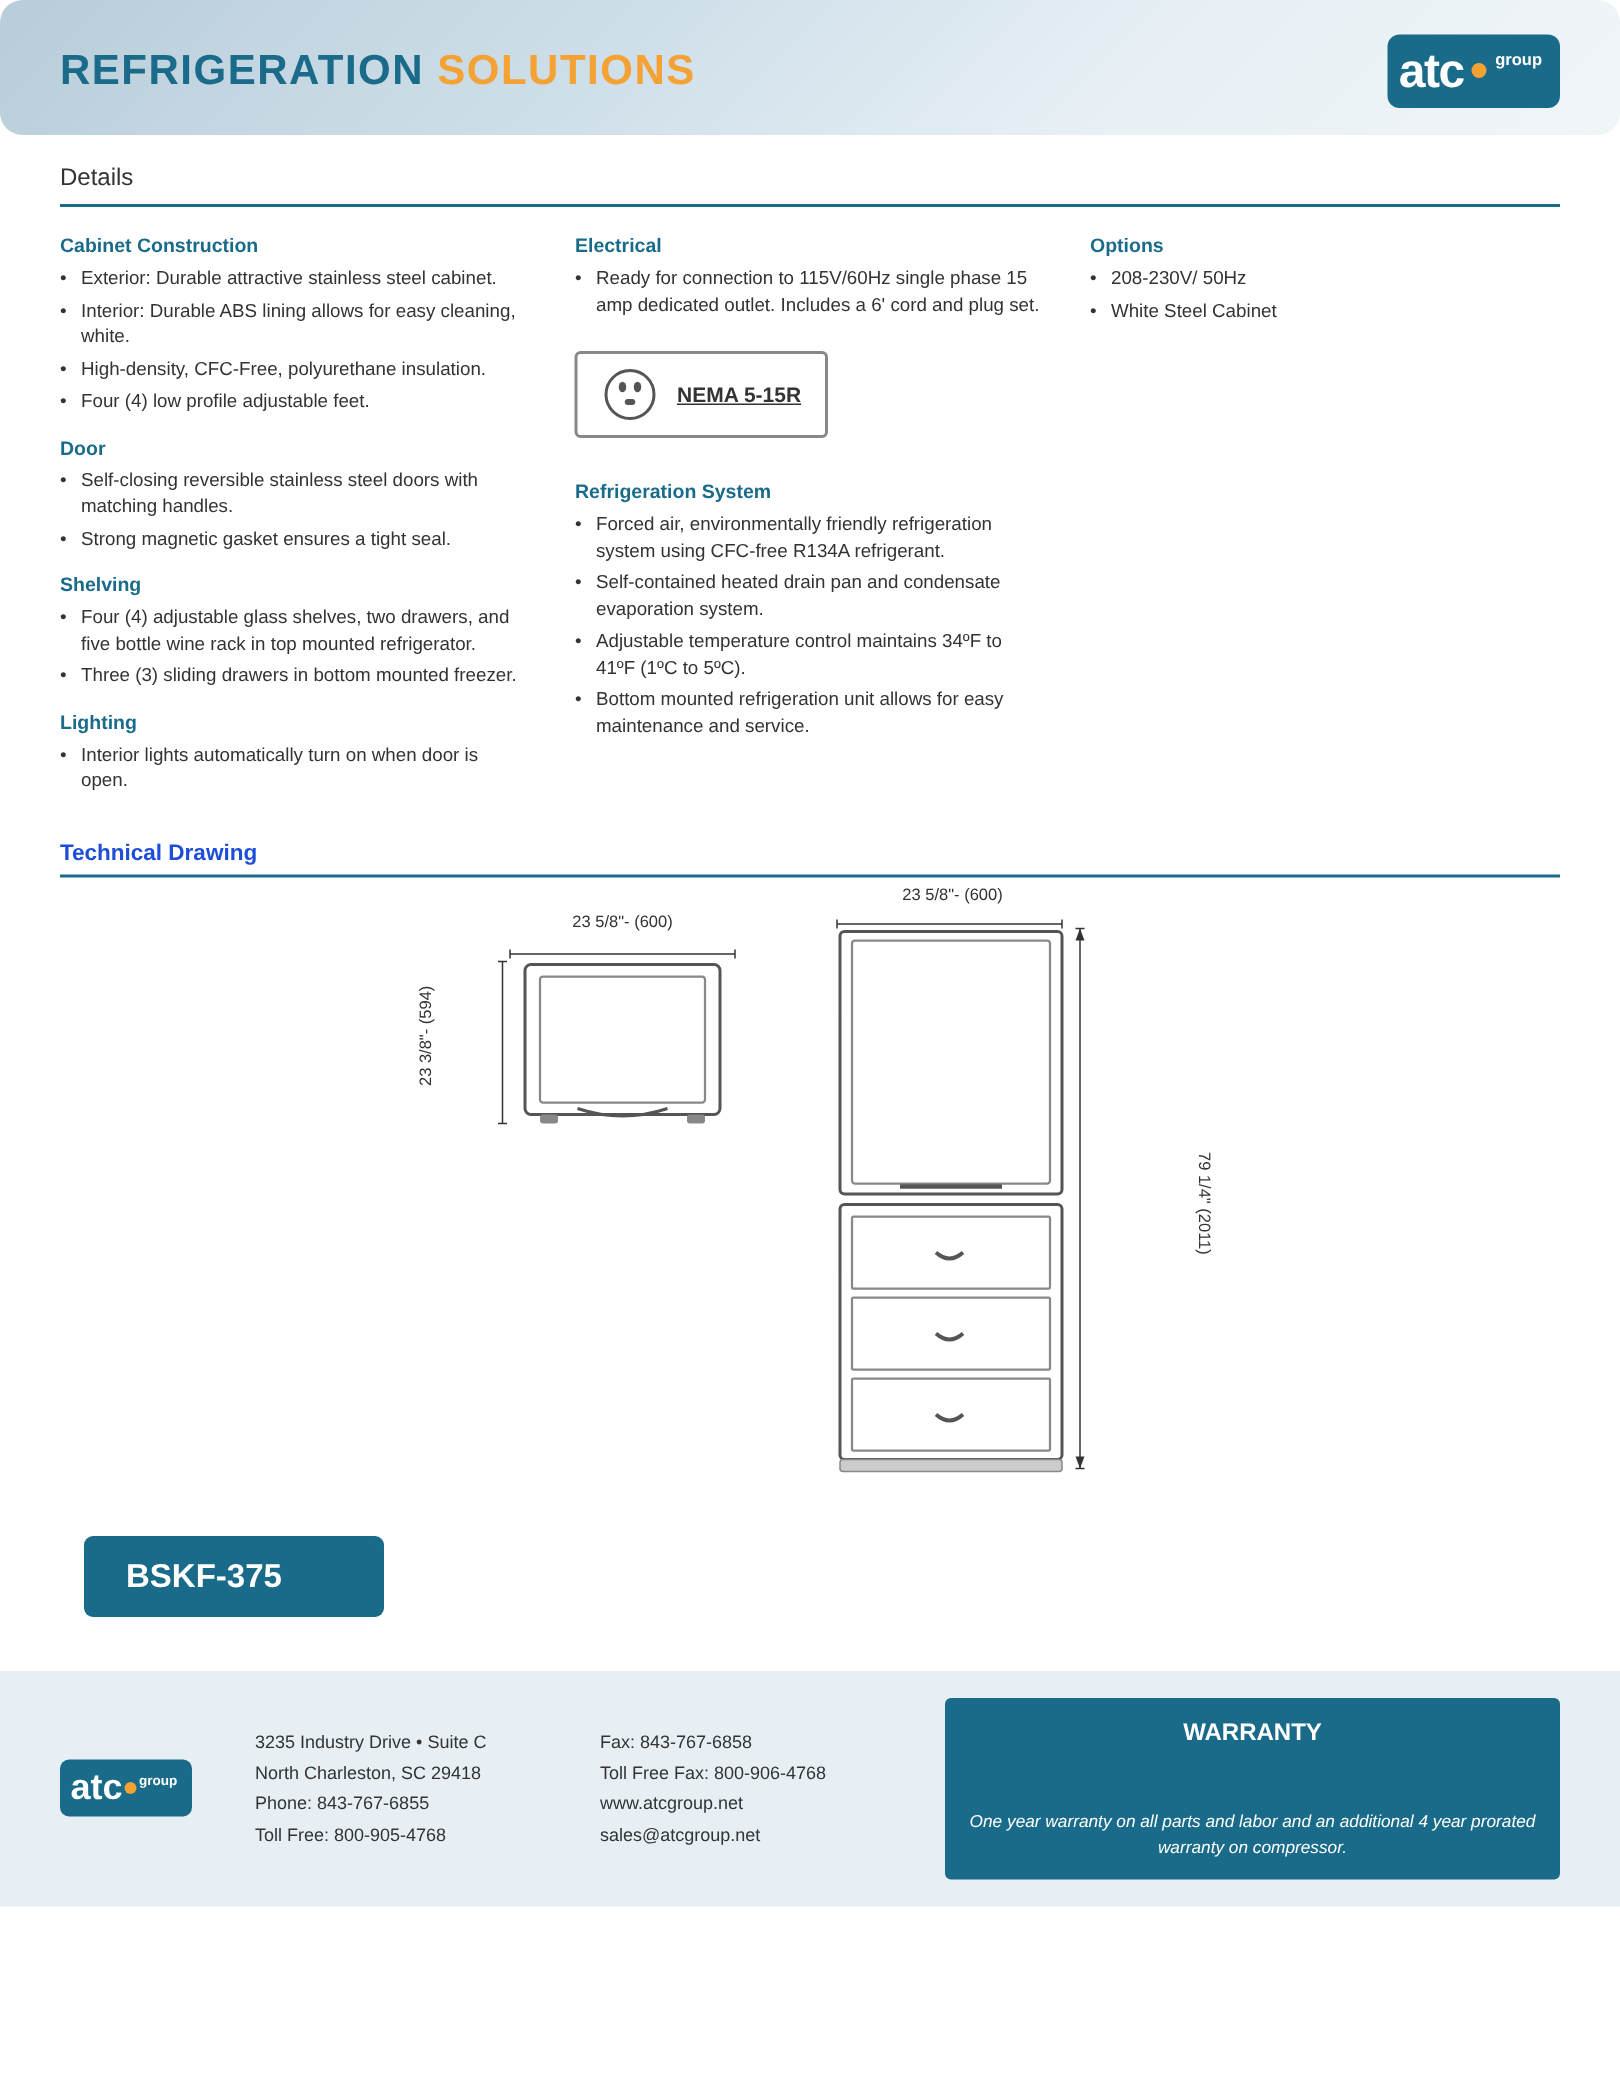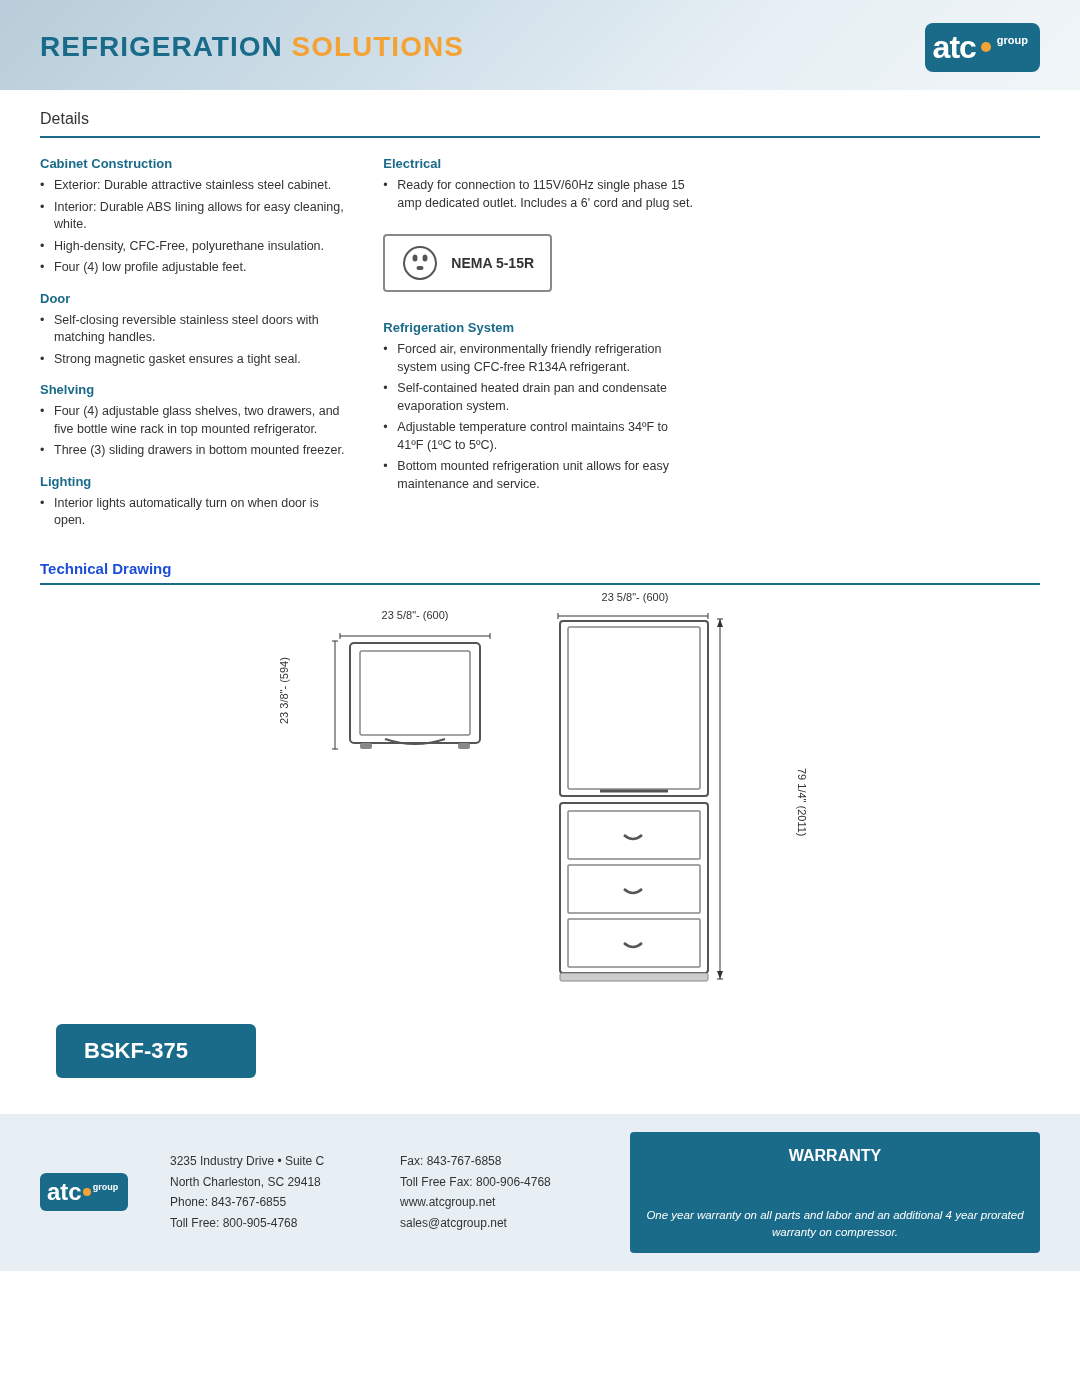--- a/index.html
+++ b/index.html
@@ -13,20 +13,21 @@
     }
 
     
     .header {
       background: linear-gradient(135deg, #b8cdd9 0%, #d0e0ea 40%, #e8f0f5 70%, #f0f5f8 100%);
       padding: 22px 40px 18px 40px;
       display: flex;
       justify-content: space-between;
       align-items: center;
       min-height: 90px;
+      border-radius: 15px;
     }
     .header-title {
       font-size: 28px;
       font-weight: bold;
       letter-spacing: 1px;
     }
     .header-title .refrig {
       color: #1a6b8a;
     }
     .header-title .solutions {
@@ -120,20 +121,21 @@
     
     .nema-box {
       display: flex;
       align-items: center;
       gap: 12px;
       margin: 12px 0;
       border: 2px solid #888;
       display: inline-flex;
       padding: 8px 16px;
       border-radius: 4px;
+      text-decoration: underline;
     }
     .nema-label {
       font-size: 14px;
       font-weight: bold;
       color: #333;
     }
 
     
     .tech-drawing-section {
       padding: 10px 40px 10px 40px;
@@ -302,20 +304,27 @@
 
       <div class="subsection-title">Refrigeration System</div>
       <ul class="detail-list">
         <li>Forced air, environmentally friendly refrigeration system using CFC-free R134A refrigerant.</li>
         <li>Self-contained heated drain pan and condensate evaporation system.</li>
         <li>Adjustable temperature control maintains 34ºF to 41ºF (1ºC to 5ºC).</li>
         <li>Bottom mounted refrigeration unit allows for easy maintenance and service.</li>
       </ul>
     </div>
 
+    <div class="col-right">
+      <div class="subsection-title">Options</div>
+      <ul class="detail-list">
+        <li>208-230V/ 50Hz</li>
+        <li>White Steel Cabinet</li>
+      </ul>
+    </div>
   </div>
 </div>
 
 <div class="tech-drawing-section">
   <div class="tech-drawing-header">Technical Drawing</div>
 
   <div class="drawing-area">
 
     <div style="position:relative; margin-top:30px;">
       

